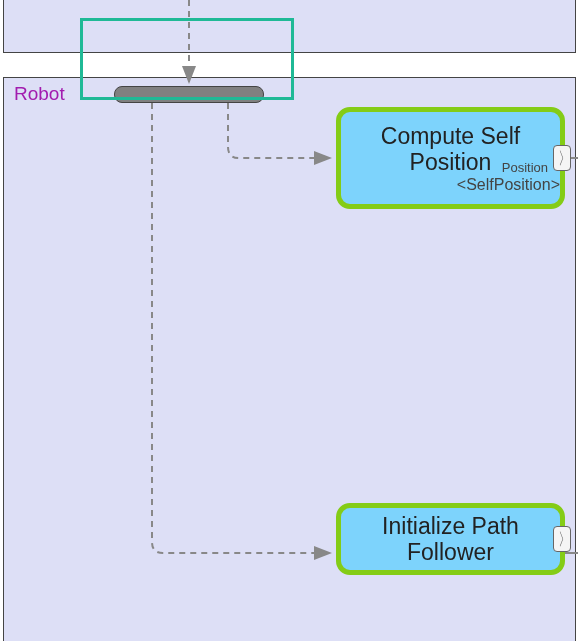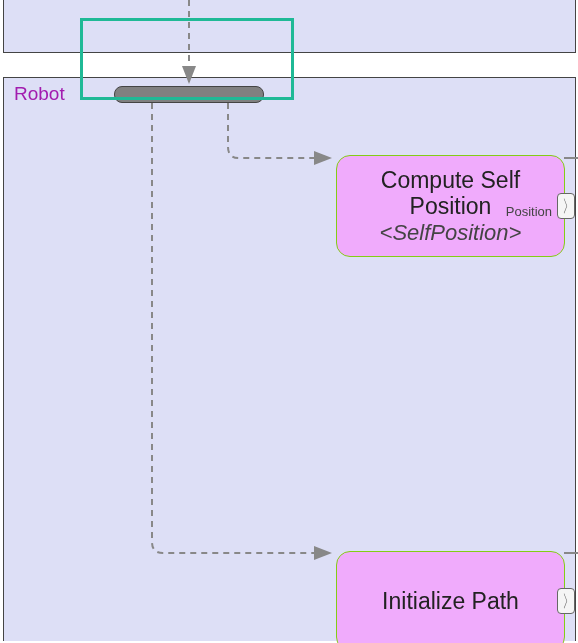--- a/index.html
+++ b/index.html
@@ -63,55 +63,54 @@
     width: 150px;
     height: 17px;
     background: #808080;
     border: 1px solid #444;
     border-radius: 8px;
     box-sizing: border-box;
     z-index: 10;
   }
   .node {
     position: absolute;
-    background: #f0abfc;
-    border: 1px solid #84cc16;
+    background: #7dd3fc;
+    border: 5px solid #84cc16;
     border-radius: 14px;
     box-sizing: border-box;
     z-index: 10;
-    margin-top: 48px;
   }
   .node-compute {
     left: 336px;
     top: 107px;
     width: 229px;
     height: 102px;
   }
   .node-init {
     left: 336px;
     top: 503px;
     width: 229px;
-    height: 100px;
+    height: 72px;
   }
   .node-center {
     text-align: center;
     width: 100%;
     position: absolute;
     top: 50%;
     transform: translateY(-50%);
   }
   .node-title {
     font-size: 23px;
     color: #222;
     line-height: 1.15;
   }
   .node-sub {
-    font-size: 22px;
-    font-style: italic;
+    font-size: 16px;
     color: #444;
+    text-align: right;
   }
   .port-label {
     position: absolute;
     font-size: 13px;
     color: #444;
   }
   .port {
     position: absolute;
     width: 18px;
     height: 26px;
@@ -180,19 +179,20 @@
     </div>
     <span class="port-label" style="right:12px; top:48px;">Position</span>
     <div class="port">
       <span class="port-inner">〉</span>
     </div>
   </div>
 
   <div class="node node-init">
     <div class="node-center">
       <div class="node-title">Initialize Path</div>
+      <div class="node-title">Follower</div>
     </div>
     <div class="port">
       <span class="port-inner">〉</span>
     </div>
   </div>
 
 </div>
 
 </body></html>

